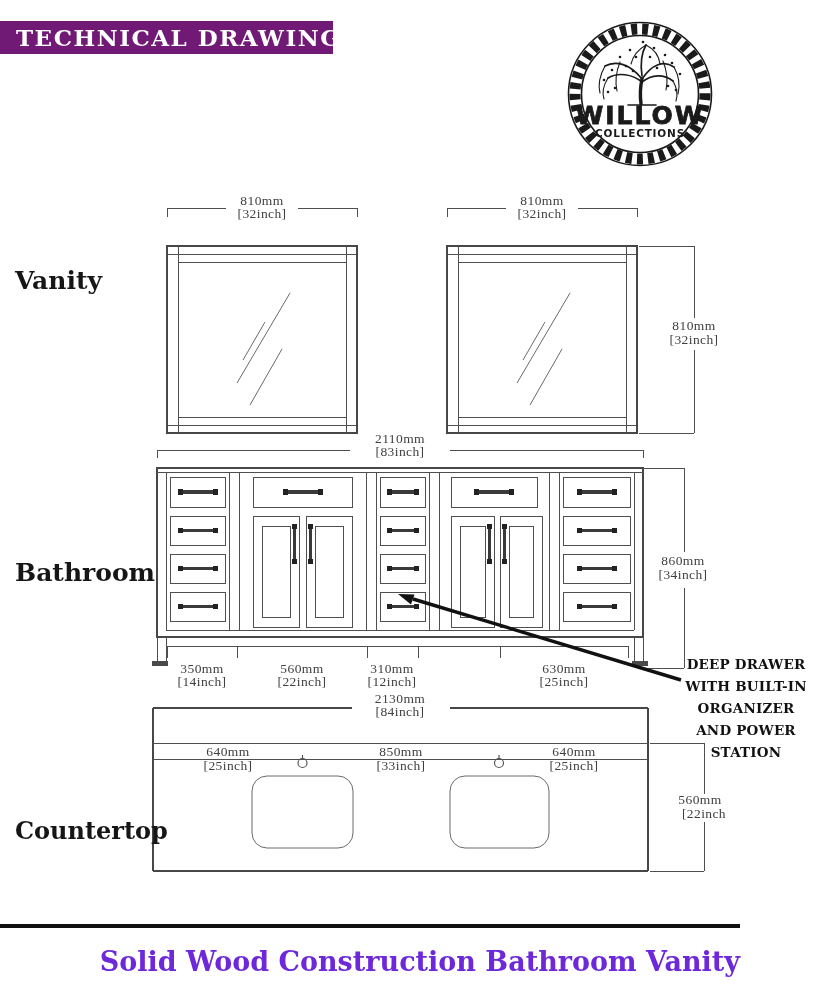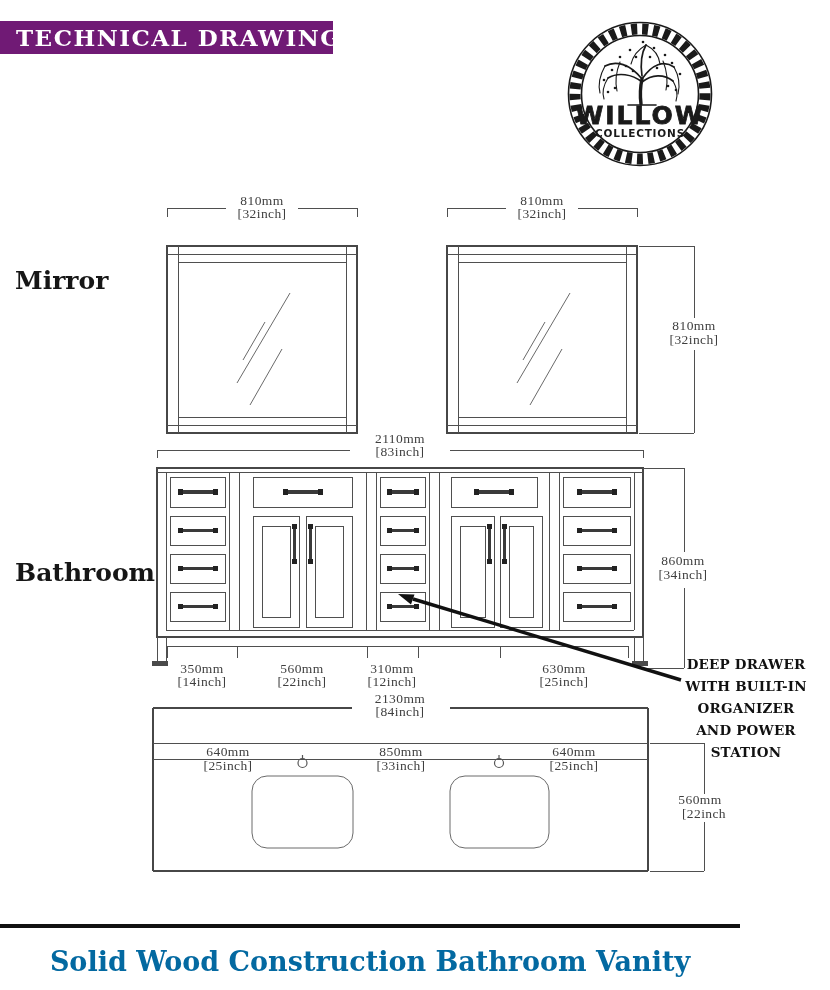--- a/index.html
+++ b/index.html
@@ -16,22 +16,22 @@
              font-family:"DejaVu Serif",serif;white-space:nowrap;}
   #lbl-mirror{left:15px;top:266px;}
   #lbl-cabinet{left:15px;top:558px;}
   #lbl-countertop{left:15px;top:816px;font-size:24px;}
 
   .callout{position:absolute;left:660px;top:653px;width:172px;text-align:center;
            font-weight:bold;font-size:13.5px;line-height:22px;color:#111;
            font-family:"DejaVu Serif",serif;letter-spacing:0.2px;}
 
   .footer-rule{position:absolute;left:0;top:924px;width:740px;height:4px;background:#111;}
-  .footer-caption{position:absolute;left:0;top:946px;width:740px;text-align:center;
-                  font-weight:bold;font-size:27px;color:#0369a1;
+  .footer-caption{position:absolute;left:0;top:946px;width:740px;text-align:right;
+                  font-weight:bold;font-size:27px;color:#6d28d9;
                   font-family:"DejaVu Serif",serif;white-space:nowrap;}
 
   
   .ln{stroke:#4f4f4f;stroke-width:1;fill:none;}
   .lnb{stroke:#474747;stroke-width:1.3;fill:none;}
   .dim{font-family:"Liberation Serif",serif;font-size:13.5px;fill:#3f3f3f;
        letter-spacing:0.4px;text-anchor:middle;dominant-baseline:middle;}
   .glass{stroke:#6a6a6a;stroke-width:1;fill:none;}
   .ink{stroke:#1a1a1a;fill:none;}
   .brand{font-family:"DejaVu Sans",sans-serif;font-weight:bold;font-size:25px;fill:#1a1a1a;
@@ -331,22 +331,23 @@
     <text x="574" y="753" class="dim">640mm</text>
     <text x="574" y="767" class="dim">[25inch]</text>
     <text x="700" y="801" class="dim">560mm</text>
     <text x="704" y="815" class="dim">[22inch</text>
   </svg>
 
   <div class="title-bar">
     <span>TECHNICAL DRAWING</span>
   </div>
 
-  <div class="sec-label" id="lbl-mirror">Mirror</div>
+  <div class="sec-label" id="lbl-mirror">Vanity</div>
   <div class="sec-label" id="lbl-cabinet">Bathroom</div>
+  <div class="sec-label" id="lbl-countertop">Countertop</div>
 
   <div class="callout">
     <div>DEEP DRAWER</div>
     <div>WITH BUILT-IN</div>
     <div>ORGANIZER</div>
     <div>AND POWER STATION</div>
   </div>
 
   <div class="footer-rule"></div>
   <div class="footer-caption">Solid Wood Construction Bathroom Vanity</div>

